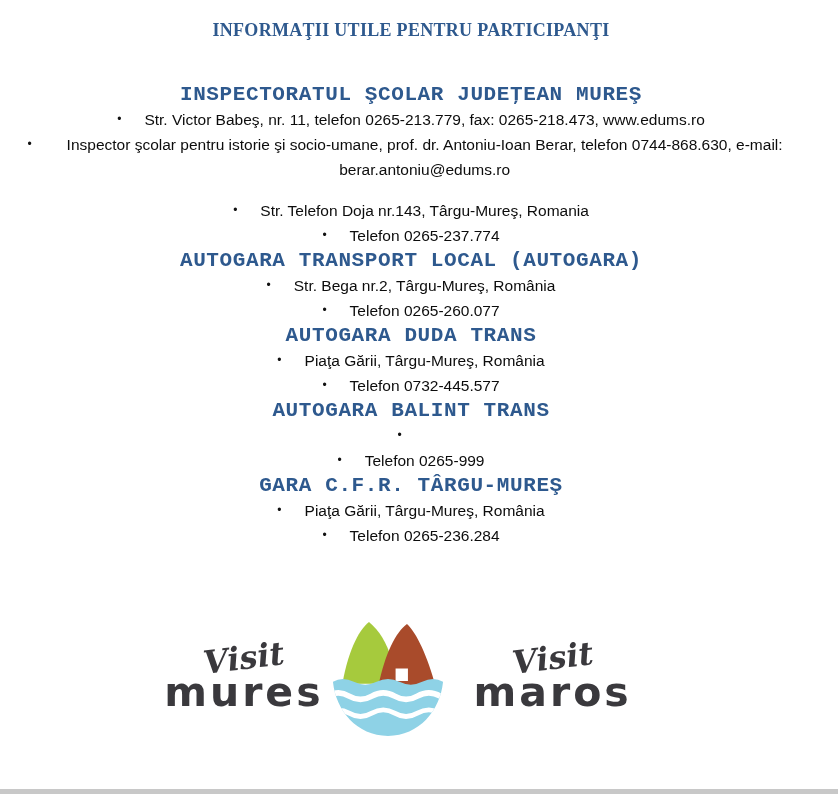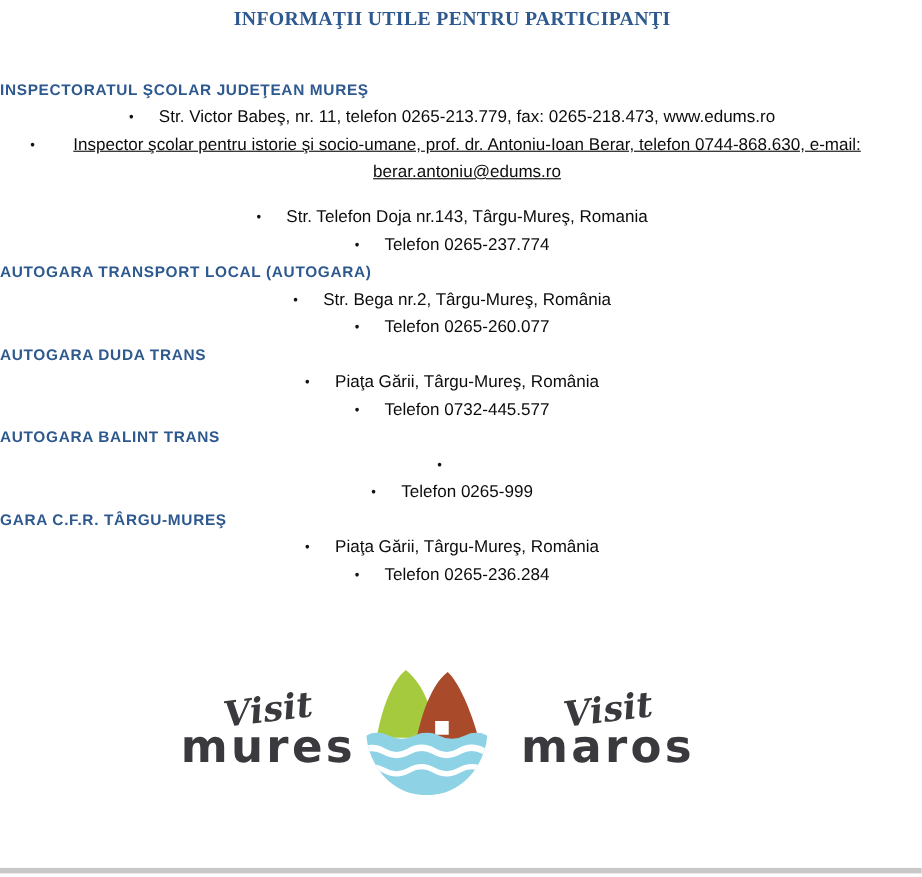--- a/index.html
+++ b/index.html
@@ -2,34 +2,34 @@
 <html><head>
 <meta charset="utf-8">
 <style>
   html,body{margin:0;padding:0;}
   body{
     width:838px;height:797px;background:#ffffff;overflow:hidden;position:relative;
     font-family:"Liberation Sans","DejaVu Sans",sans-serif;color:#0c0c0c;
   }
   .content{width:822px;}
   .doc-title{
-    padding-top:4px;text-align:center;
+    padding-top:17px;text-align:center;
     font-family:"Liberation Serif","DejaVu Serif",serif;font-weight:700;
     font-size:18px;letter-spacing:.3px;color:#2e598e;line-height:26px;
   }
   .sec .heading{
-    font-family:Liberation Sans, sans-serif;
-    font-weight:700;font-size:14px;letter-spacing:.6px;color:#2e598e;line-height:25px;
+    text-align:center;font-family:Liberation Mono, monospace;
+    font-weight:700;font-size:21px;letter-spacing:.6px;color:#2e598e;line-height:25px;
   }
   .sec1{margin-top:39px;}
   .sec2{margin-top:16px;}
   .row{display:flex;justify-content:center;align-items:flex-start;line-height:25px;font-size:15.5px;}
   .bullet{font-size:12px;line-height:25px;margin-right:23px;color:#111;}
   .btxt{text-align:center;}
-  .btxt.wide{max-width:740px;text-decoration:underline;}
+  .btxt.wide{max-width:740px;}
   .logo-block{
     margin-top:68px;display:flex;justify-content:center;align-items:flex-end;
     gap:8px;padding-right:26px;
   }
   .brand{display:flex;flex-direction:column;align-items:center;margin-bottom:30px;}
   .brand.right{margin-left:22px;}
   .visit{
     font-family:"DejaVu Serif","Liberation Serif",serif;font-style:italic;font-weight:700;
     font-size:32px;color:#3a393d;transform:rotate(-7deg);line-height:34px;margin-bottom:-3px;
   }

